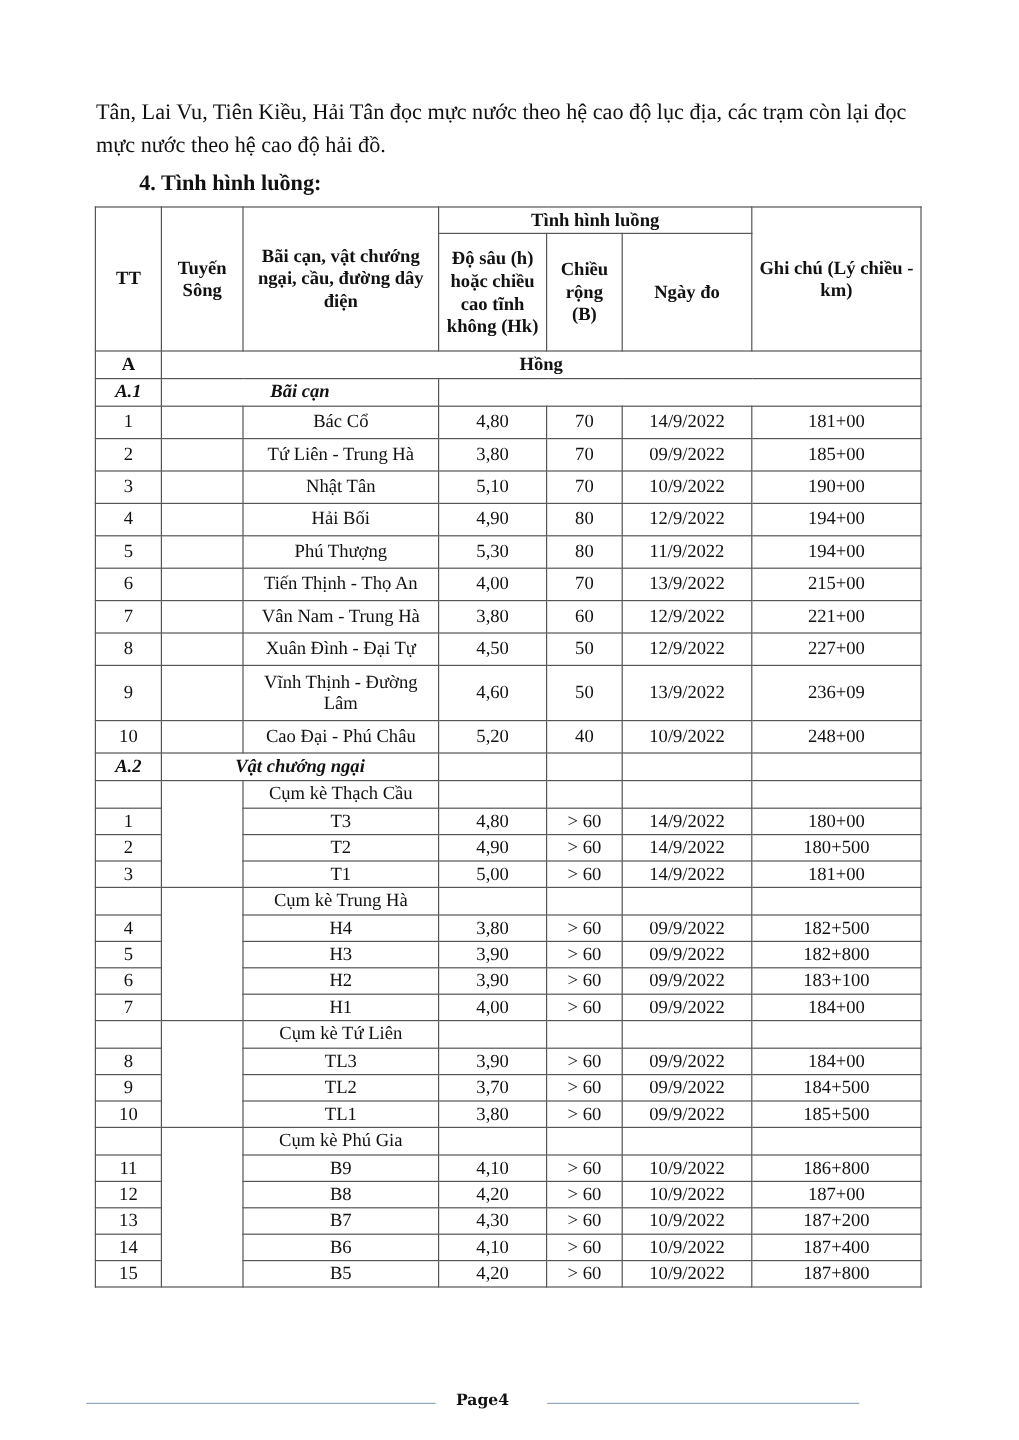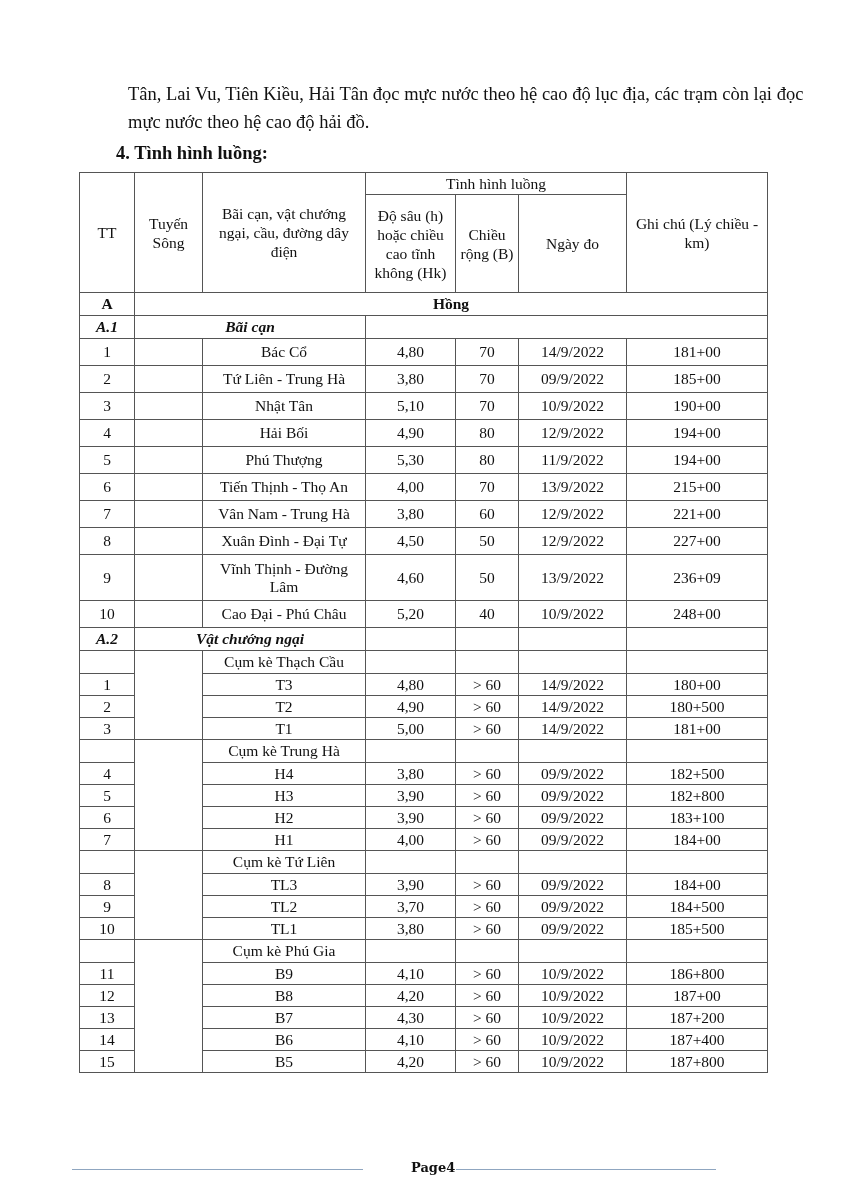--- a/index.html
+++ b/index.html
@@ -1,37 +1,37 @@
 <!DOCTYPE html>
 <html><head>
 <meta charset="utf-8">
 <style>
   html, body { margin: 0; padding: 0; background: #ffffff; }
   body { width: 849px; height: 1200px; position: relative; overflow: hidden;
          font-family: "Liberation Serif", serif; color: #111; }
   .para { position: absolute; left: 80px; width: 690px; font-size: 18.5px; line-height: 28px; }
-  .p1 { top: 80px; margin-left: 48px; }
+  .p1 { top: 80px; }
   .heading { position: absolute; left: 116px; top: 143px; font-size: 18.5px; font-weight: bold; }
   table.main { position: absolute; left: 79px; top: 172px; border-collapse: collapse;
                font-size: 15.5px; table-layout: fixed; }
   table.main td, table.main th { border: 1px solid #555; padding: 0 4px; vertical-align: middle; }
-  th { font-weight: normal; text-align: center; font-size: 15.5px; line-height: 19px; }
+  th { font-weight: bold; text-align: center; font-size: 15.5px; line-height: 19px; }
   td.c { text-align: center; }
   td.l { text-align: center; padding-left: 6px; }
   .b { font-weight: bold; }
   .bi { font-weight: bold; font-style: italic; }
   .it { }
   tr.r24 td { height: 22px; }
   tr.r20 td { height: 21px; line-height: 18px; }
   .footer { position: absolute; top: 1160px; left: 0; width: 849px; height: 20px; }
   .footer .line { position: absolute; top: 9px; height: 1px; background: #8fa6c0; }
   .footer .l1 { left: 72px; width: 291px; }
   .footer .l2 { left: 456px; width: 260px; }
   .footer .pg { position: absolute; left: 380px; top: 0; font-family: "DejaVu Serif", serif;
-                font-weight: bold; font-size: 13px; margin-left: 31px; }
+                font-weight: bold; font-size: 13px; }
 </style>
 </head>
 <body>
 
 <div class="para p1">Tân, Lai Vu, Tiên Kiều, Hải Tân đọc mực nước theo hệ cao độ lục địa, các trạm còn lại đọc mực nước theo hệ cao độ hải đồ.</div>
 <div class="heading">4. Tình hình luồng:</div>
 
 <table class="main">
   <colgroup>
     <col style="width:55px">

